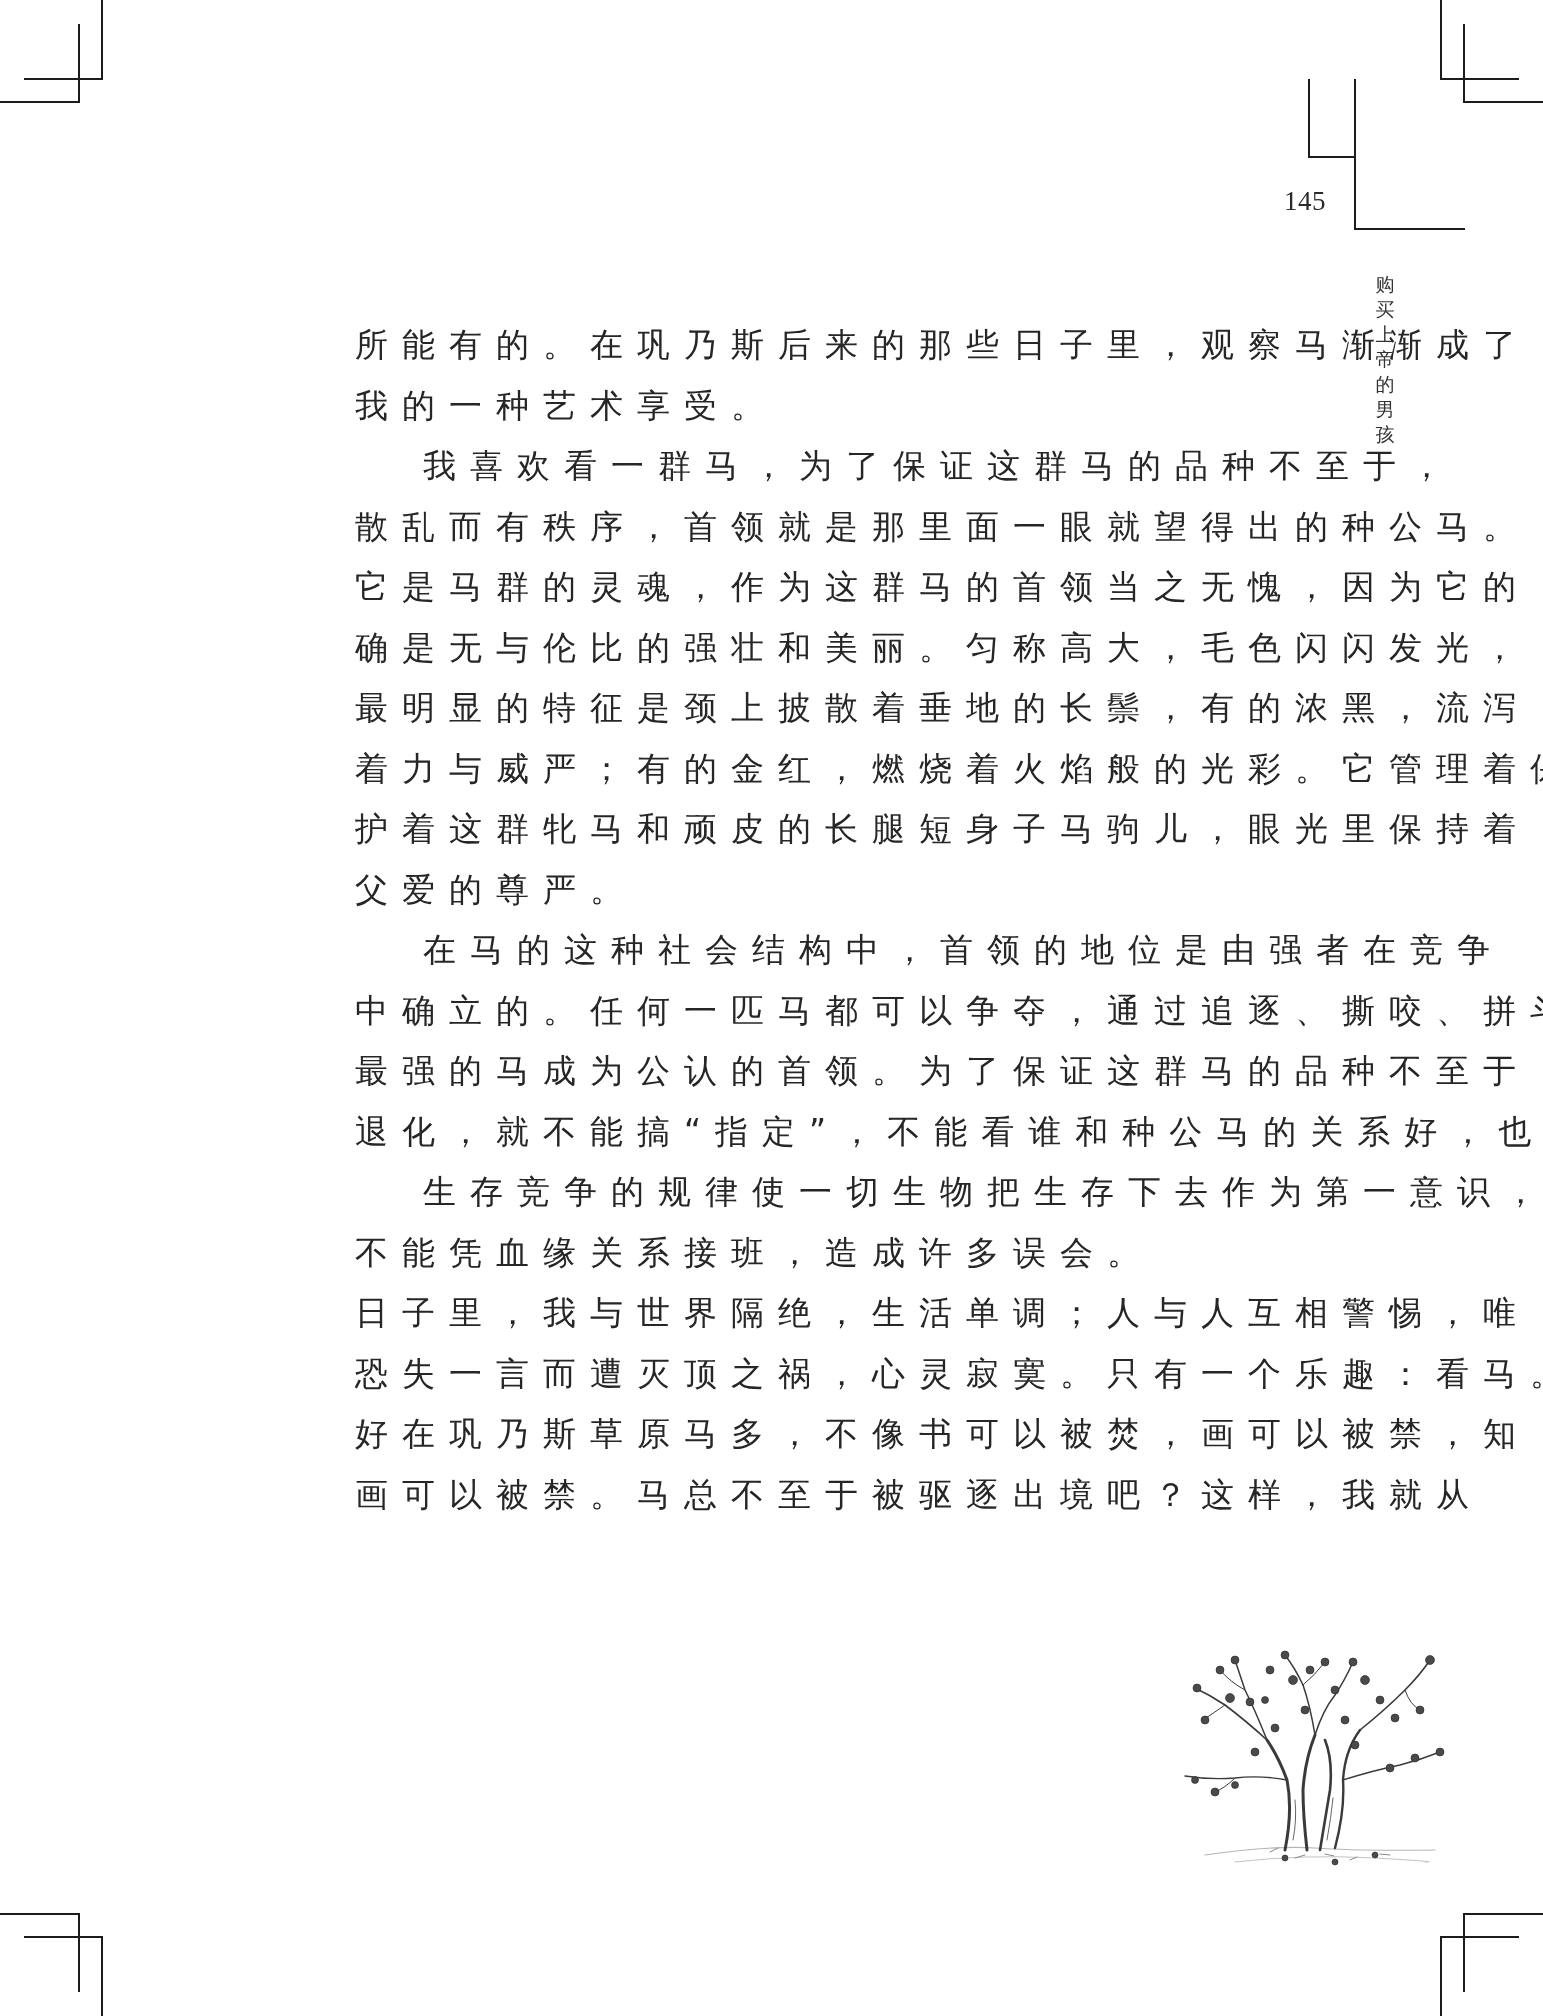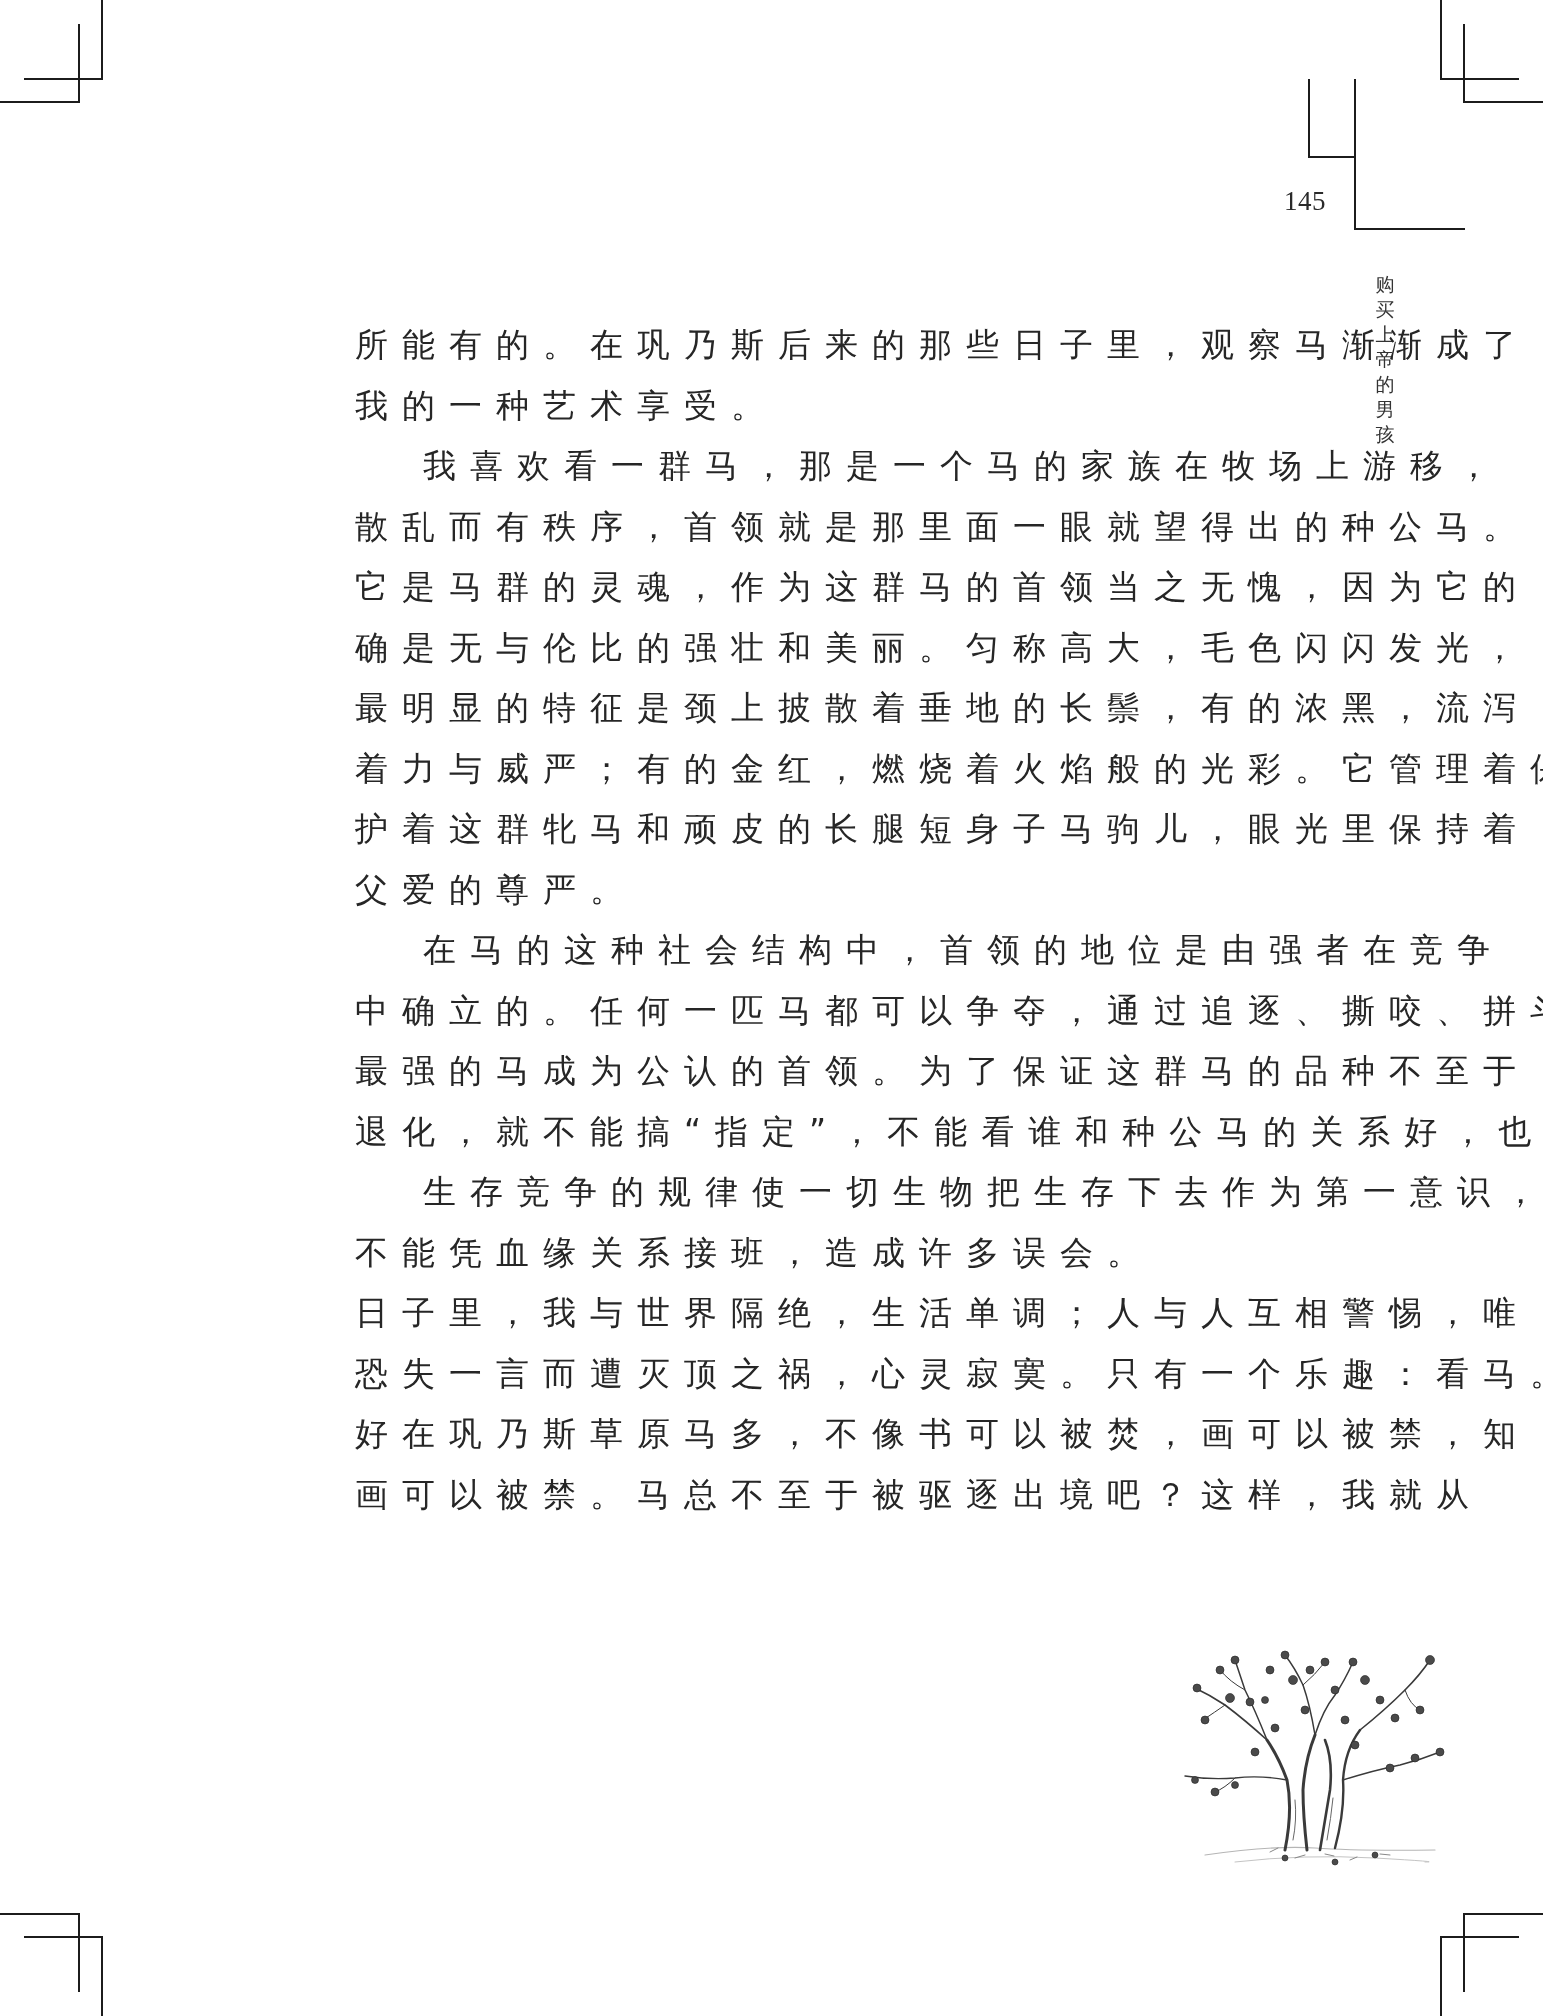--- a/index.html
+++ b/index.html
@@ -62,21 +62,21 @@
     <span>男</span>
     <span>孩</span>
   </div>
 
   <div class="body-text">
     <div>
       <span class="line">所能有的。在巩乃斯后来的那些日子里，观察马渐渐成了</span>
       <span class="line">我的一种艺术享受。</span>
     </div>
     <div>
-      <span class="line indent">我喜欢看一群马，那是一个马的家族在牧场上游移，</span>
+      <span class="line indent">我喜欢看一群马，为了保证这群马的品种不至于，</span>
       <span class="line">散乱而有秩序，首领就是那里面一眼就望得出的种公马。</span>
       <span class="line">它是马群的灵魂，作为这群马的首领当之无愧，因为它的</span>
       <span class="line">确是无与伦比的强壮和美丽。匀称高大，毛色闪闪发光，</span>
       <span class="line">最明显的特征是颈上披散着垂地的长鬃，有的浓黑，流泻</span>
       <span class="line">着力与威严；有的金红，燃烧着火焰般的光彩。它管理着保</span>
       <span class="line">护着这群牝马和顽皮的长腿短身子马驹儿，眼光里保持着</span>
       <span class="line">父爱的尊严。</span>
     </div>
     <div>
       <span class="line indent">在马的这种社会结构中，首领的地位是由强者在竞争</span>

